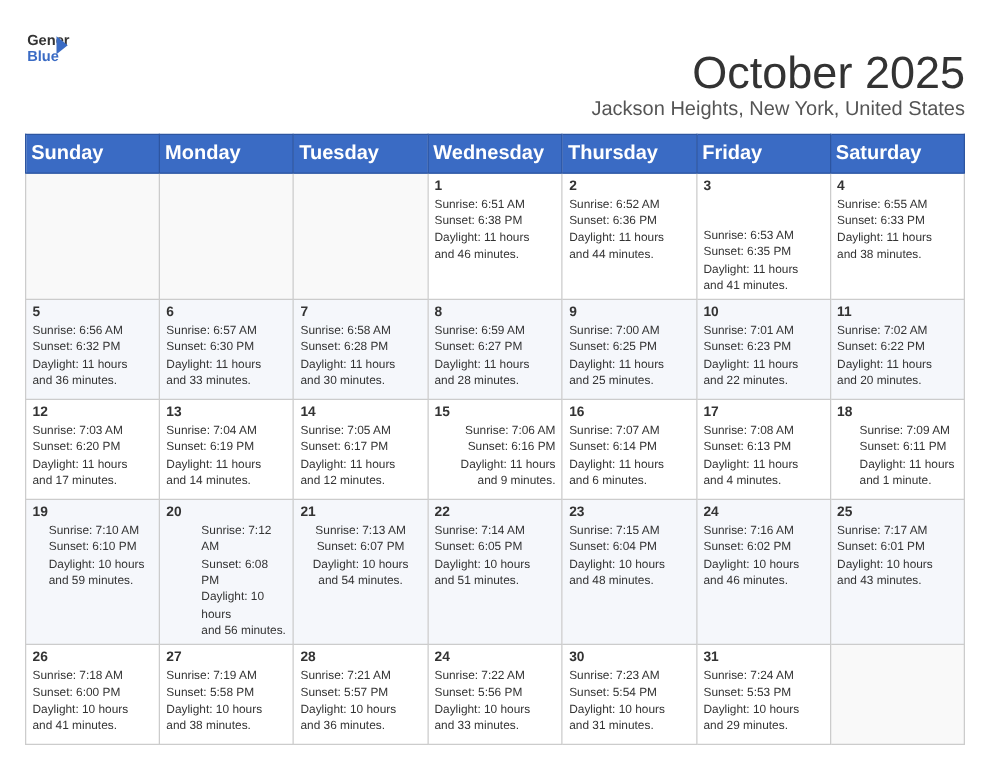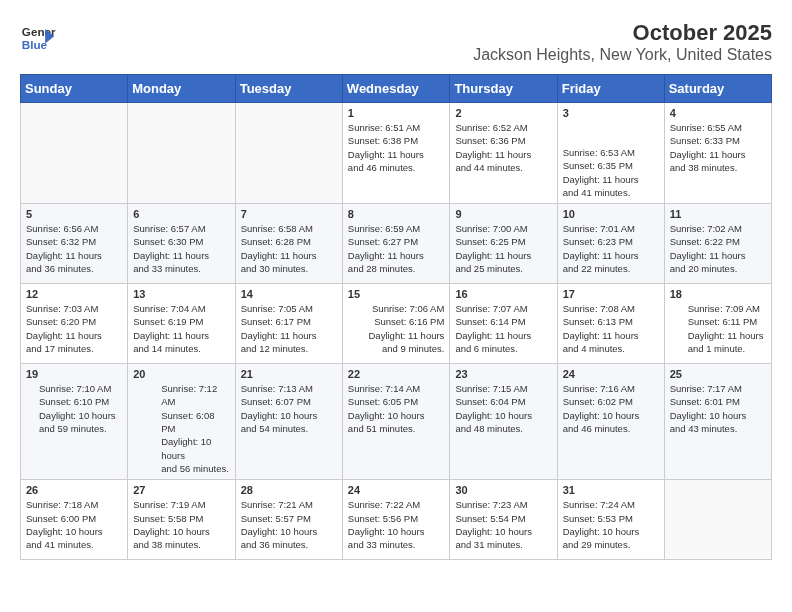--- a/index.html
+++ b/index.html
@@ -22,37 +22,38 @@
       gap: 4px;
     }
     .logo-icon {
       width: 36px;
       height: 36px;
     }
     .title-block {
       text-align: right;
     }
     .month-title {
-      font-size: 22px;
-      font-weight: bold;
+      font-size: 36px;
+      font-weight: normal;
       color: #333;
+      margin-top: 17px;
     }
     .location {
       font-size: 16px;
       color: #555;
     }
     .calendar {
       width: 100%;
       border-collapse: collapse;
       border: 1px solid #ccc;
     }
     .calendar th {
       background-color: #3a6bc4;
       color: #fff;
-      font-size: 13px;
+      font-size: 16px;
       font-weight: bold;
       padding: 6px 4px;
       text-align: left;
       border: 1px solid #2d55a0;
     }
     .calendar td {
       vertical-align: top;
       border: 1px solid #ccc;
       padding: 4px 5px;
       font-size: 10px;
@@ -257,21 +258,21 @@
         </td>
         <td>
           <div class="day-number">20</div>
           <div class="day-info" style="white-space: pre-line; margin-left: 28px;">Sunrise: 7:12 AM
 Sunset: 6:08 PM
 Daylight: 10 hours
 and 56 minutes.</div>
         </td>
         <td>
           <div class="day-number">21</div>
-          <div class="day-info" style="white-space: pre-line;">Sunrise: 7:13 AM
+          <div class="day-info" style="white-space: pre-line; text-align: center;">Sunrise: 7:13 AM
 Sunset: 6:07 PM
 Daylight: 10 hours
 and 54 minutes.</div>
         </td>
         <td>
           <div class="day-number">22</div>
           <div class="day-info" style="white-space: pre-line;">Sunrise: 7:14 AM
 Sunset: 6:05 PM
 Daylight: 10 hours
 and 51 minutes.</div>

